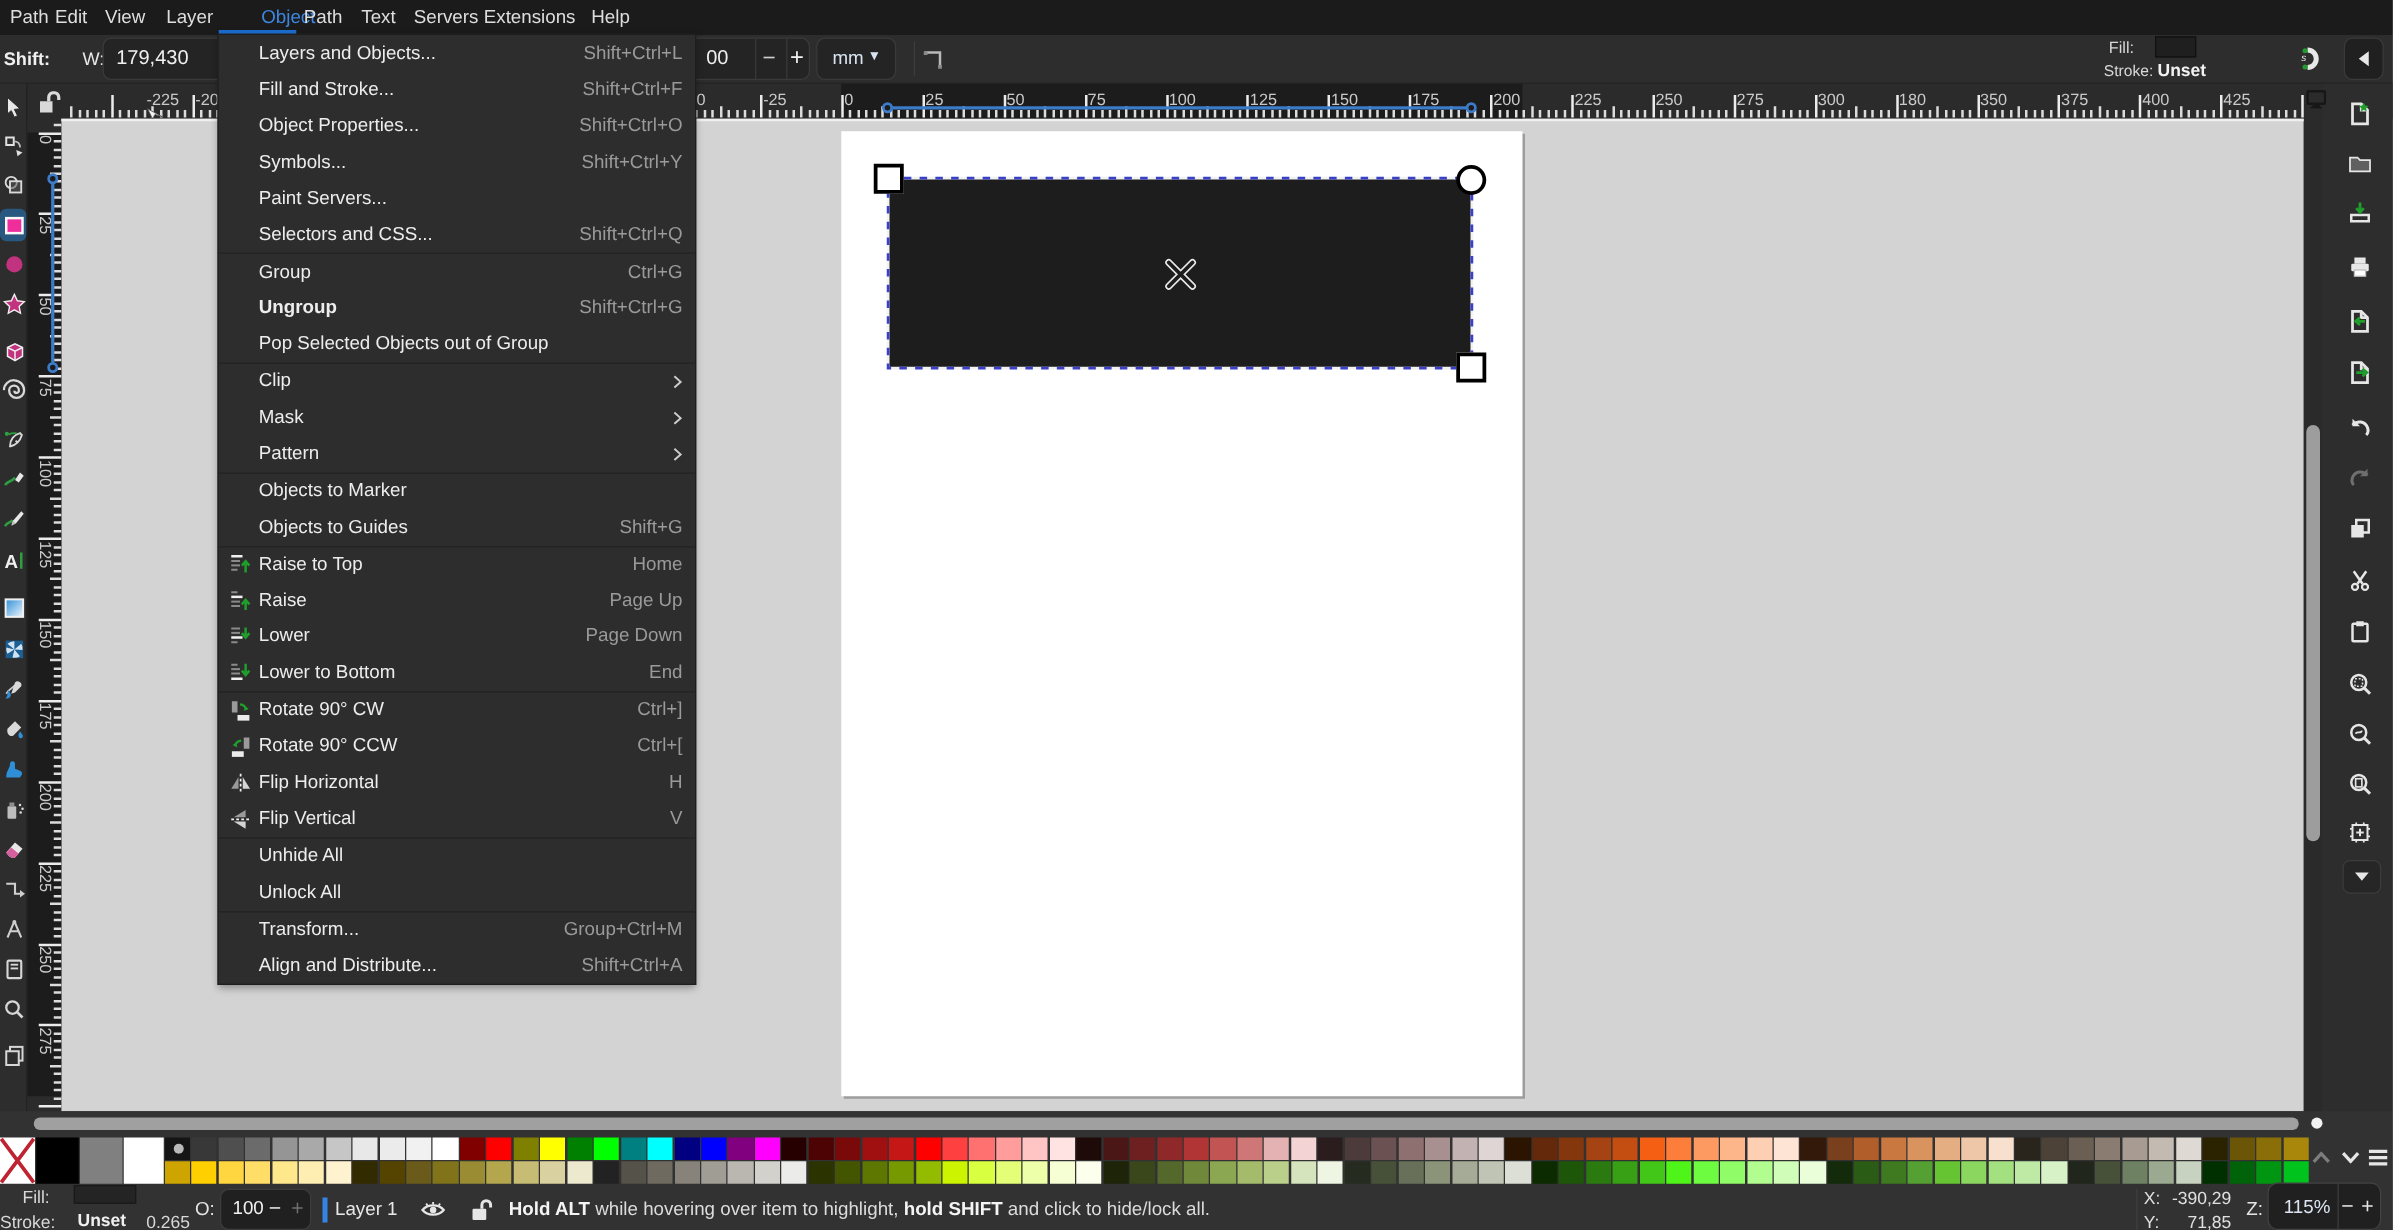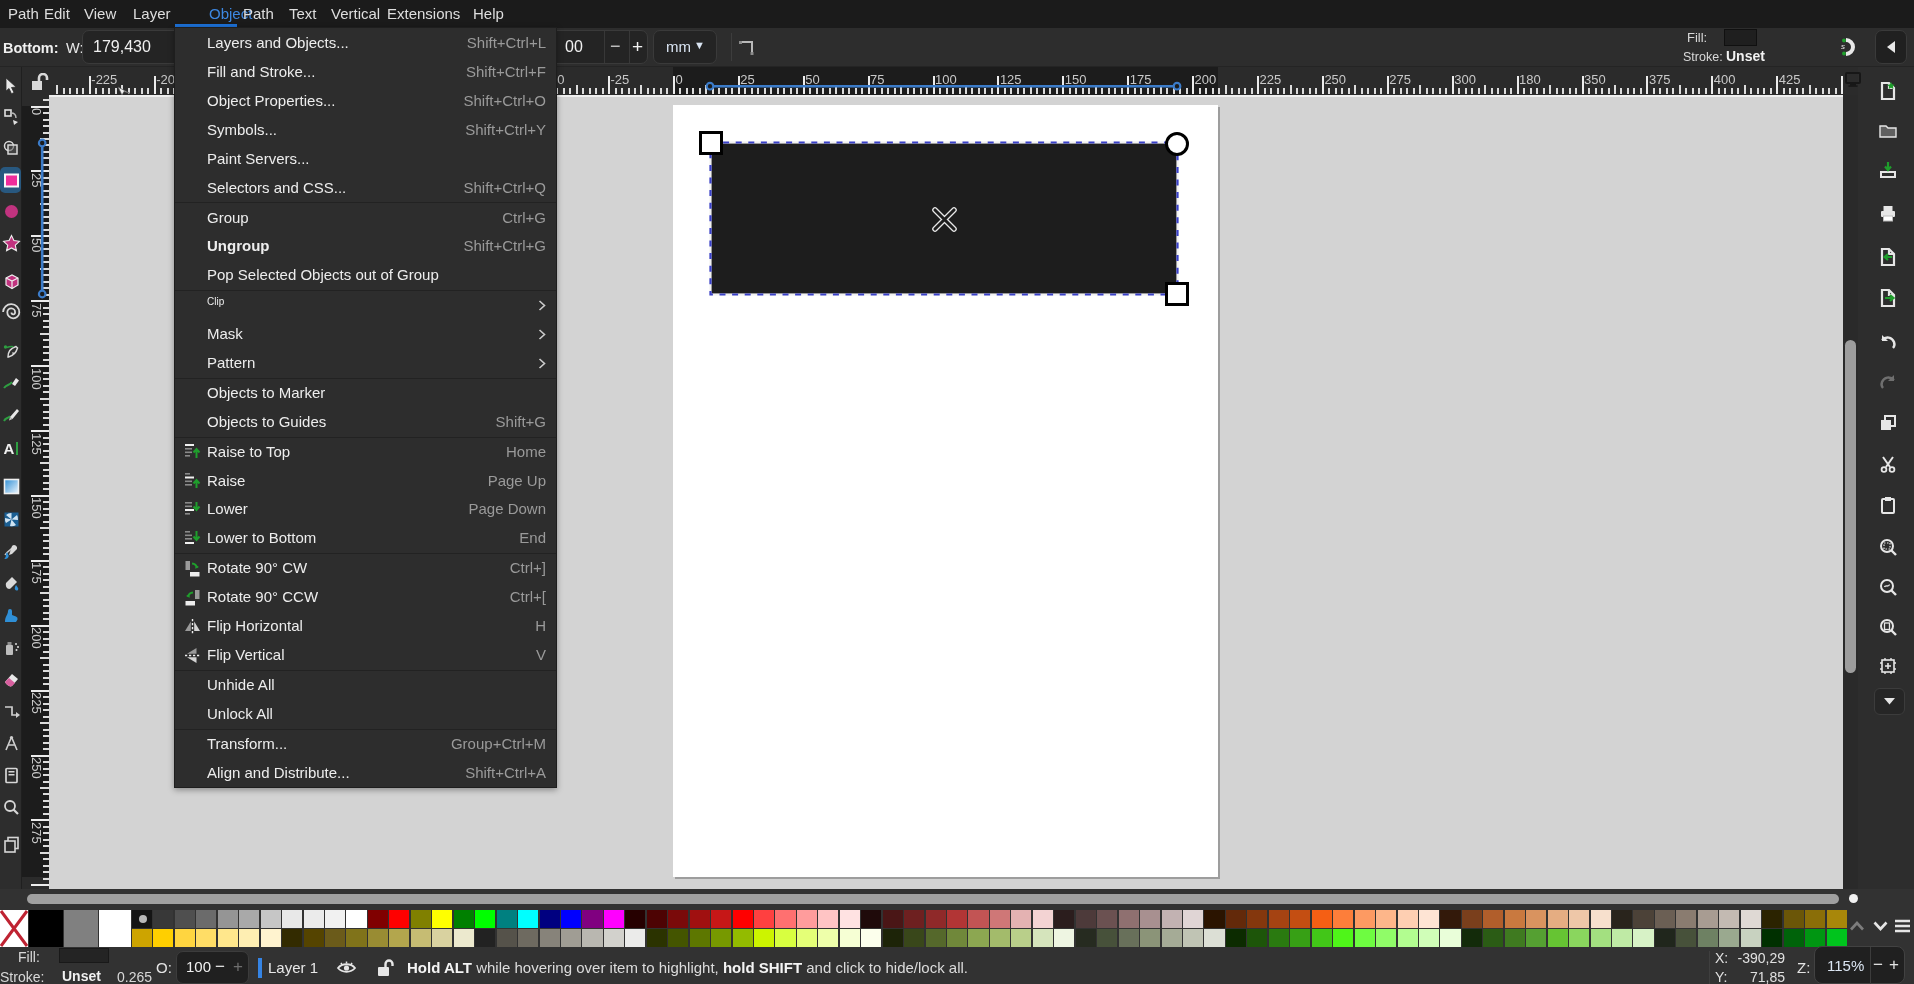--- a/index.html
+++ b/index.html
@@ -21,25 +21,25 @@
 <div class="abs" style="left:1858px;top:67px;width:56px;height:822px;background:#2d2d2d;"></div>
 <div class="abs" style="left:1843px;top:95px;width:15px;height:794px;background:#2a2a2a;"></div>
 <div class="abs" style="left:0;top:889px;width:1914px;height:95px;background:#323232;"></div>
 <div class="txt" style="left:8px;top:5px;font-size:15px;color:#dedede;">Path</div>
 <div class="txt" style="left:44px;top:5px;font-size:15px;color:#dedede;">Edit</div>
 <div class="txt" style="left:84px;top:5px;font-size:15px;color:#dedede;">View</div>
 <div class="txt" style="left:133px;top:5px;font-size:15px;color:#dedede;">Layer</div>
 <div class="txt" style="left:185px;top:5px;font-size:15px;color:#3d87e0;margin-left:24px;">Object</div>
 <div class="txt" style="left:243px;top:5px;font-size:15px;color:#dedede;">Path</div>
 <div class="txt" style="left:289px;top:5px;font-size:15px;color:#dedede;">Text</div>
-<div class="txt" style="left:331px;top:5px;font-size:15px;color:#dedede;">Vertical</div>
+<div class="txt" style="left:331px;top:5px;font-size:15px;color:#dedede;">Servers</div>
 <div class="txt" style="left:387px;top:5px;font-size:15px;color:#dedede;">Extensions</div>
 <div class="txt" style="left:473px;top:5px;font-size:15px;color:#dedede;">Help</div>
 <div class="abs" style="left:175px;top:24px;width:62px;height:4px;background:#1c6fd4;"></div>
-<div class="txt" style="left:3px;top:40px;font-size:14.5px;font-weight:bold;color:#f0f0f0;">Bottom:</div>
+<div class="txt" style="left:3px;top:40px;font-size:14.5px;font-weight:bold;color:#f0f0f0;">Shift:</div>
 <div class="txt" style="left:66px;top:40px;font-size:14.5px;color:#e8e8e8;">W:</div>
 <div class="abs" style="left:82px;top:30px;width:173px;height:34px;background:#242424;border:1px solid #3a3a3a;border-radius:7px;"></div>
 <div class="txt" style="left:93px;top:38px;font-size:16px;color:#f0f0f0;">179,430</div>
 <div class="abs" style="left:460px;top:30px;width:188px;height:34px;background:#242424;border:1px solid #3a3a3a;border-radius:7px;"></div>
 <div class="txt" style="left:565px;top:38px;font-size:16px;color:#f0f0f0;">00</div>
 <div class="abs" style="left:604px;top:31px;width:1px;height:32px;background:#383838;"></div>
 <div class="abs" style="left:629px;top:31px;width:1px;height:32px;background:#383838;"></div>
 <div class="txt" style="left:610px;top:36px;font-size:18px;color:#cfcfcf;">−</div>
 <div class="txt" style="left:632px;top:36px;font-size:19px;color:#f2f2f2;">+</div>
 <div class="abs" style="left:653px;top:30px;width:64px;height:34px;background:#242424;border:1px solid #3a3a3a;border-radius:7px;"></div>
@@ -68,21 +68,21 @@
 <svg class="abs" style="left:31px;top:73px;" width="18" height="18" viewBox="0 0 18 18">
       <rect x="1" y="8" width="10" height="9" fill="#d9d9d9"></rect>
       <path d="M8 8 V5 a4 4 0 0 1 8 0 V7" fill="none" stroke="#d9d9d9" stroke-width="2.6"></path>
     </svg>
 <div class="abs" style="left:56.3px;top:85px;width:2px;height:9px;background:#dcdcdc;"></div>
     <div class="abs" style="left:62.8px;top:87.5px;width:2px;height:6.5px;background:#dcdcdc;"></div>
     <div class="abs" style="left:69.3px;top:87.5px;width:2px;height:6.5px;background:#dcdcdc;"></div>
     <div class="abs" style="left:75.8px;top:87.5px;width:2px;height:6.5px;background:#dcdcdc;"></div>
     <div class="abs" style="left:82.3px;top:87.5px;width:2px;height:6.5px;background:#dcdcdc;"></div>
     <div class="abs" style="left:88.8px;top:76px;width:2px;height:18px;background:#ececec;"></div>
-    <div class="txt" style="left:91.3px;top:72px;font-size:13px;color:#c9c9c9;">-225</div>
+    <div class="txt" style="left:91.3px;top:72px;font-size:13px;color:#c9c9c9;padding-left:26px;">-225</div>
     <div class="abs" style="left:95.3px;top:87.5px;width:2px;height:6.5px;background:#dcdcdc;"></div>
     <div class="abs" style="left:101.8px;top:87.5px;width:2px;height:6.5px;background:#dcdcdc;"></div>
     <div class="abs" style="left:108.3px;top:87.5px;width:2px;height:6.5px;background:#dcdcdc;"></div>
     <div class="abs" style="left:114.8px;top:87.5px;width:2px;height:6.5px;background:#dcdcdc;"></div>
     <div class="abs" style="left:121.2px;top:85px;width:2px;height:9px;background:#dcdcdc;"></div>
     <div class="abs" style="left:127.7px;top:87.5px;width:2px;height:6.5px;background:#dcdcdc;"></div>
     <div class="abs" style="left:134.2px;top:87.5px;width:2px;height:6.5px;background:#dcdcdc;"></div>
     <div class="abs" style="left:140.7px;top:87.5px;width:2px;height:6.5px;background:#dcdcdc;"></div>
     <div class="abs" style="left:147.2px;top:87.5px;width:2px;height:6.5px;background:#dcdcdc;"></div>
     <div class="abs" style="left:153.7px;top:76px;width:2px;height:18px;background:#ececec;"></div>
@@ -939,21 +939,21 @@
     <div class="txt" style="left:207px;top:149.7px;font-size:15px;color:#ededed;">Paint Servers...</div>
     <div class="txt" style="left:207px;top:178.6px;font-size:15px;color:#ededed;">Selectors and CSS...</div>
     <div class="txt" style="left:546px;top:178.6px;font-size:15px;color:#9a9a9a;transform:translateX(-100%);">Shift+Ctrl+Q</div>
     <div class="abs" style="left:175px;top:202.4px;width:381px;height:1px;background:#222222;"></div>
     <div class="txt" style="left:207px;top:208.5px;font-size:15px;color:#ededed;">Group</div>
     <div class="txt" style="left:546px;top:208.5px;font-size:15px;color:#9a9a9a;transform:translateX(-100%);">Ctrl+G</div>
     <div class="txt" style="left:207px;top:237.4px;font-size:15px;color:#ededed;font-weight:bold;">Ungroup</div>
     <div class="txt" style="left:546px;top:237.4px;font-size:15px;color:#9a9a9a;transform:translateX(-100%);">Shift+Ctrl+G</div>
     <div class="txt" style="left:207px;top:266.2px;font-size:15px;color:#ededed;">Pop Selected Objects out of Group</div>
     <div class="abs" style="left:175px;top:290.1px;width:381px;height:1px;background:#222222;"></div>
-    <div class="txt" style="left:207px;top:296.1px;font-size:10px;color:#ededed;">Clip</div>
+    <div class="txt" style="left:207px;top:296.1px;font-size:15px;color:#ededed;">Clip</div>
     <svg class="abs" style="left:538px;top:299.8px;" width="8" height="11" viewBox="0 0 8 11">
       <path d="M1.5 1 L6.5 5.5 L1.5 10" fill="none" stroke="#cccccc" stroke-width="1.6"></path>
     </svg>
     <div class="txt" style="left:207px;top:325.0px;font-size:15px;color:#ededed;">Mask</div>
     <svg class="abs" style="left:538px;top:328.7px;" width="8" height="11" viewBox="0 0 8 11">
       <path d="M1.5 1 L6.5 5.5 L1.5 10" fill="none" stroke="#cccccc" stroke-width="1.6"></path>
     </svg>
     <div class="txt" style="left:207px;top:353.9px;font-size:15px;color:#ededed;">Pattern</div>
     <svg class="abs" style="left:538px;top:357.6px;" width="8" height="11" viewBox="0 0 8 11">
       <path d="M1.5 1 L6.5 5.5 L1.5 10" fill="none" stroke="#cccccc" stroke-width="1.6"></path>

